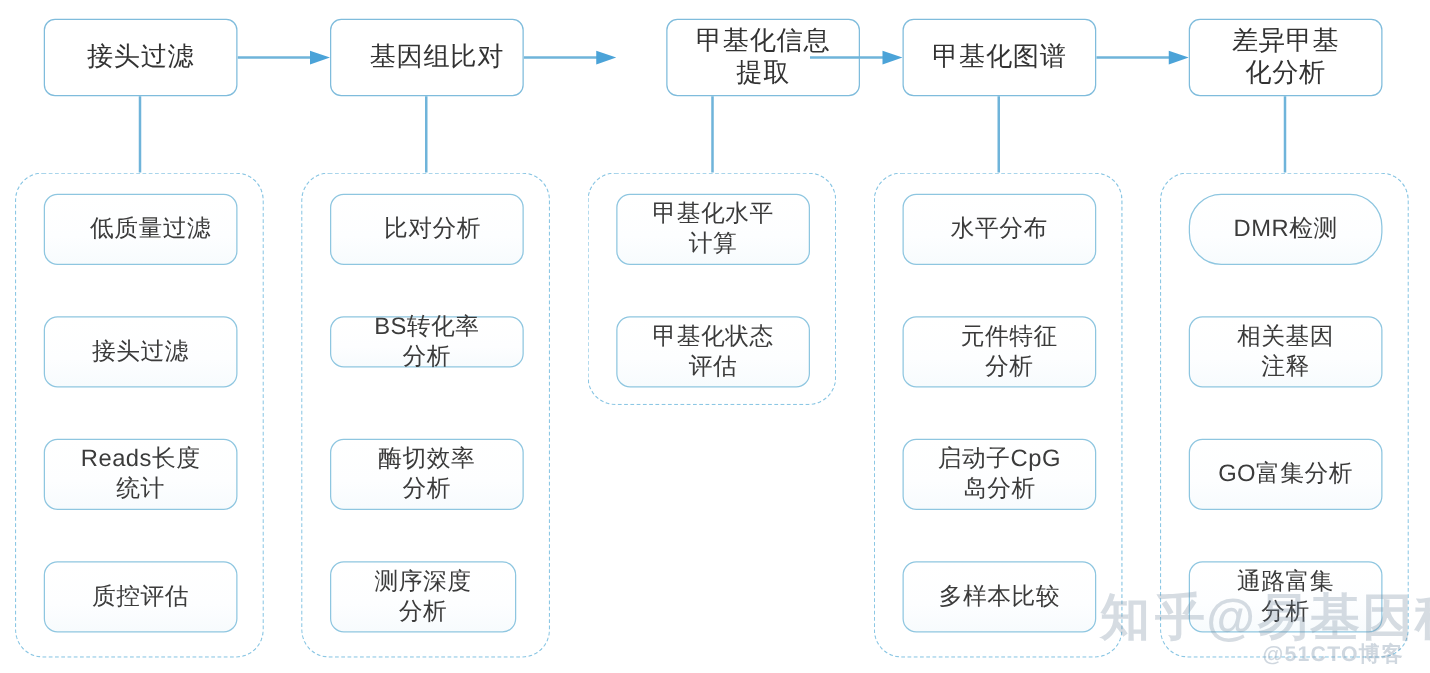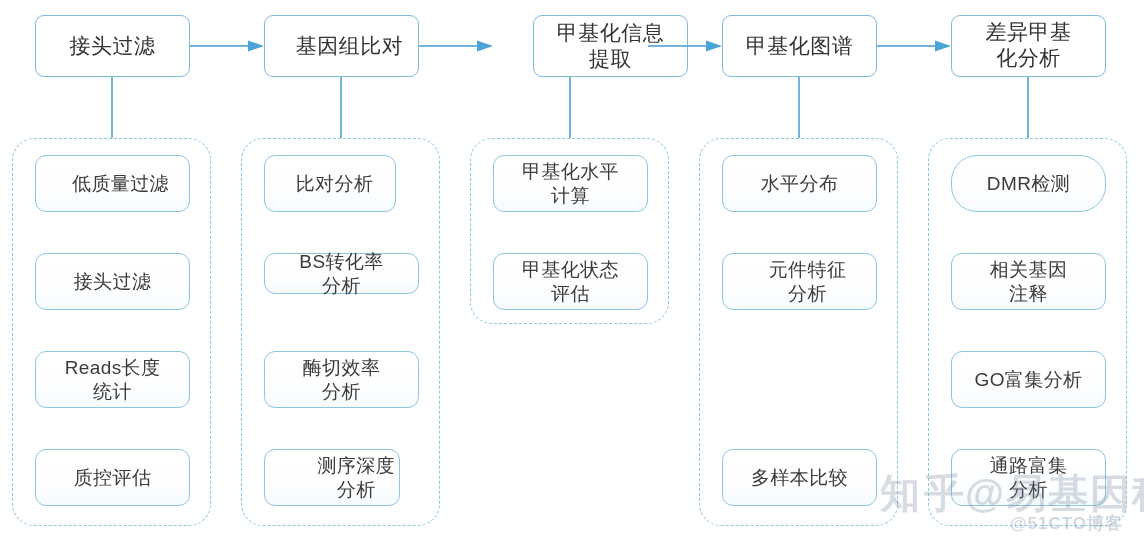--- a/index.html
+++ b/index.html
@@ -103,21 +103,21 @@
   </div>
 
   <div class="stage-box" style="left:493px; top:15px; width:155px; height:62px;margin-left:40px;">
     <span>甲基化信息<br>提取</span>
   </div>
 
   <div class="stage-box" style="left:722px; top:15px; width:155px; height:62px;">
     <span>甲基化图谱</span>
   </div>
 
-  <div class="stage-box" style="left:951px; top:15px; width:155px; height:62px;font-family:Liberation Serif, serif;">
+  <div class="stage-box" style="left:951px; top:15px; width:155px; height:62px;">
     <span>差异甲基<br>化分析</span>
   </div>
 
   <div class="arrow-wrap" style="left:190px; top:40px; width:74px;">
     <svg width="74" height="12" viewBox="0 0 74 12">
       <line x1="0" y1="6" x2="60" y2="6" stroke="#6fb4da" stroke-width="2"></line>
       <polygon points="58,0.5 74,6 58,11.5" fill="#4ba3d8"></polygon>
     </svg>
   </div>
 
@@ -160,45 +160,48 @@
   <div class="item-box" style="left:35px; top:253px; width:155px; height:57px;">
     <span>接头过滤</span>
   </div>
   <div class="item-box" style="left:35px; top:351px; width:155px; height:57px;">
     <span>Reads长度<br>统计</span>
   </div>
   <div class="item-box" style="left:35px; top:449px; width:155px; height:57px;">
     <span>质控评估</span>
   </div>
 
-  <div class="item-box" style="left:264px; top:155px; width:132px; height:57px;padding-left:13px;">
+  <div class="item-box" style="left:264px; top:155px; width:155px; height:57px;padding-left:13px;">
     <span>比对分析</span>
   </div>
   <div class="item-box" style="left:264px; top:253px; width:155px; height:41px;">
     <span>BS转化率<br>分析</span>
   </div>
   <div class="item-box" style="left:264px; top:351px; width:155px; height:57px;">
     <span>酶切效率<br>分析</span>
   </div>
-  <div class="item-box" style="left:264px; top:449px; width:136px; height:57px;justify-content:flex-end;">
+  <div class="item-box" style="left:264px; top:449px; width:149px; height:57px;">
     <span>测序深度<br>分析</span>
   </div>
 
   <div class="item-box" style="left:493px; top:155px; width:155px; height:57px;">
     <span>甲基化水平<br>计算</span>
   </div>
   <div class="item-box" style="left:493px; top:253px; width:155px; height:57px;">
     <span>甲基化状态<br>评估</span>
   </div>
 
   <div class="item-box" style="left:722px; top:155px; width:155px; height:57px;align-items:center;">
     <span>水平分布</span>
   </div>
   <div class="item-box" style="left:722px; top:253px; width:155px; height:57px;padding-left:20px;">
     <span>元件特征<br>分析</span>
+  </div>
+  <div class="item-box" style="left:722px; top:351px; width:155px; height:57px;">
+    <span>启动子CpG<br>岛分析</span>
   </div>
   <div class="item-box" style="left:722px; top:449px; width:155px; height:57px;">
     <span>多样本比较</span>
   </div>
 
   <div class="item-box" style="left:951px; top:155px; width:155px; height:57px;border-radius:26px;">
     <span>DMR检测</span>
   </div>
   <div class="item-box" style="left:951px; top:253px; width:155px; height:57px;">
     <span>相关基因<br>注释</span>

